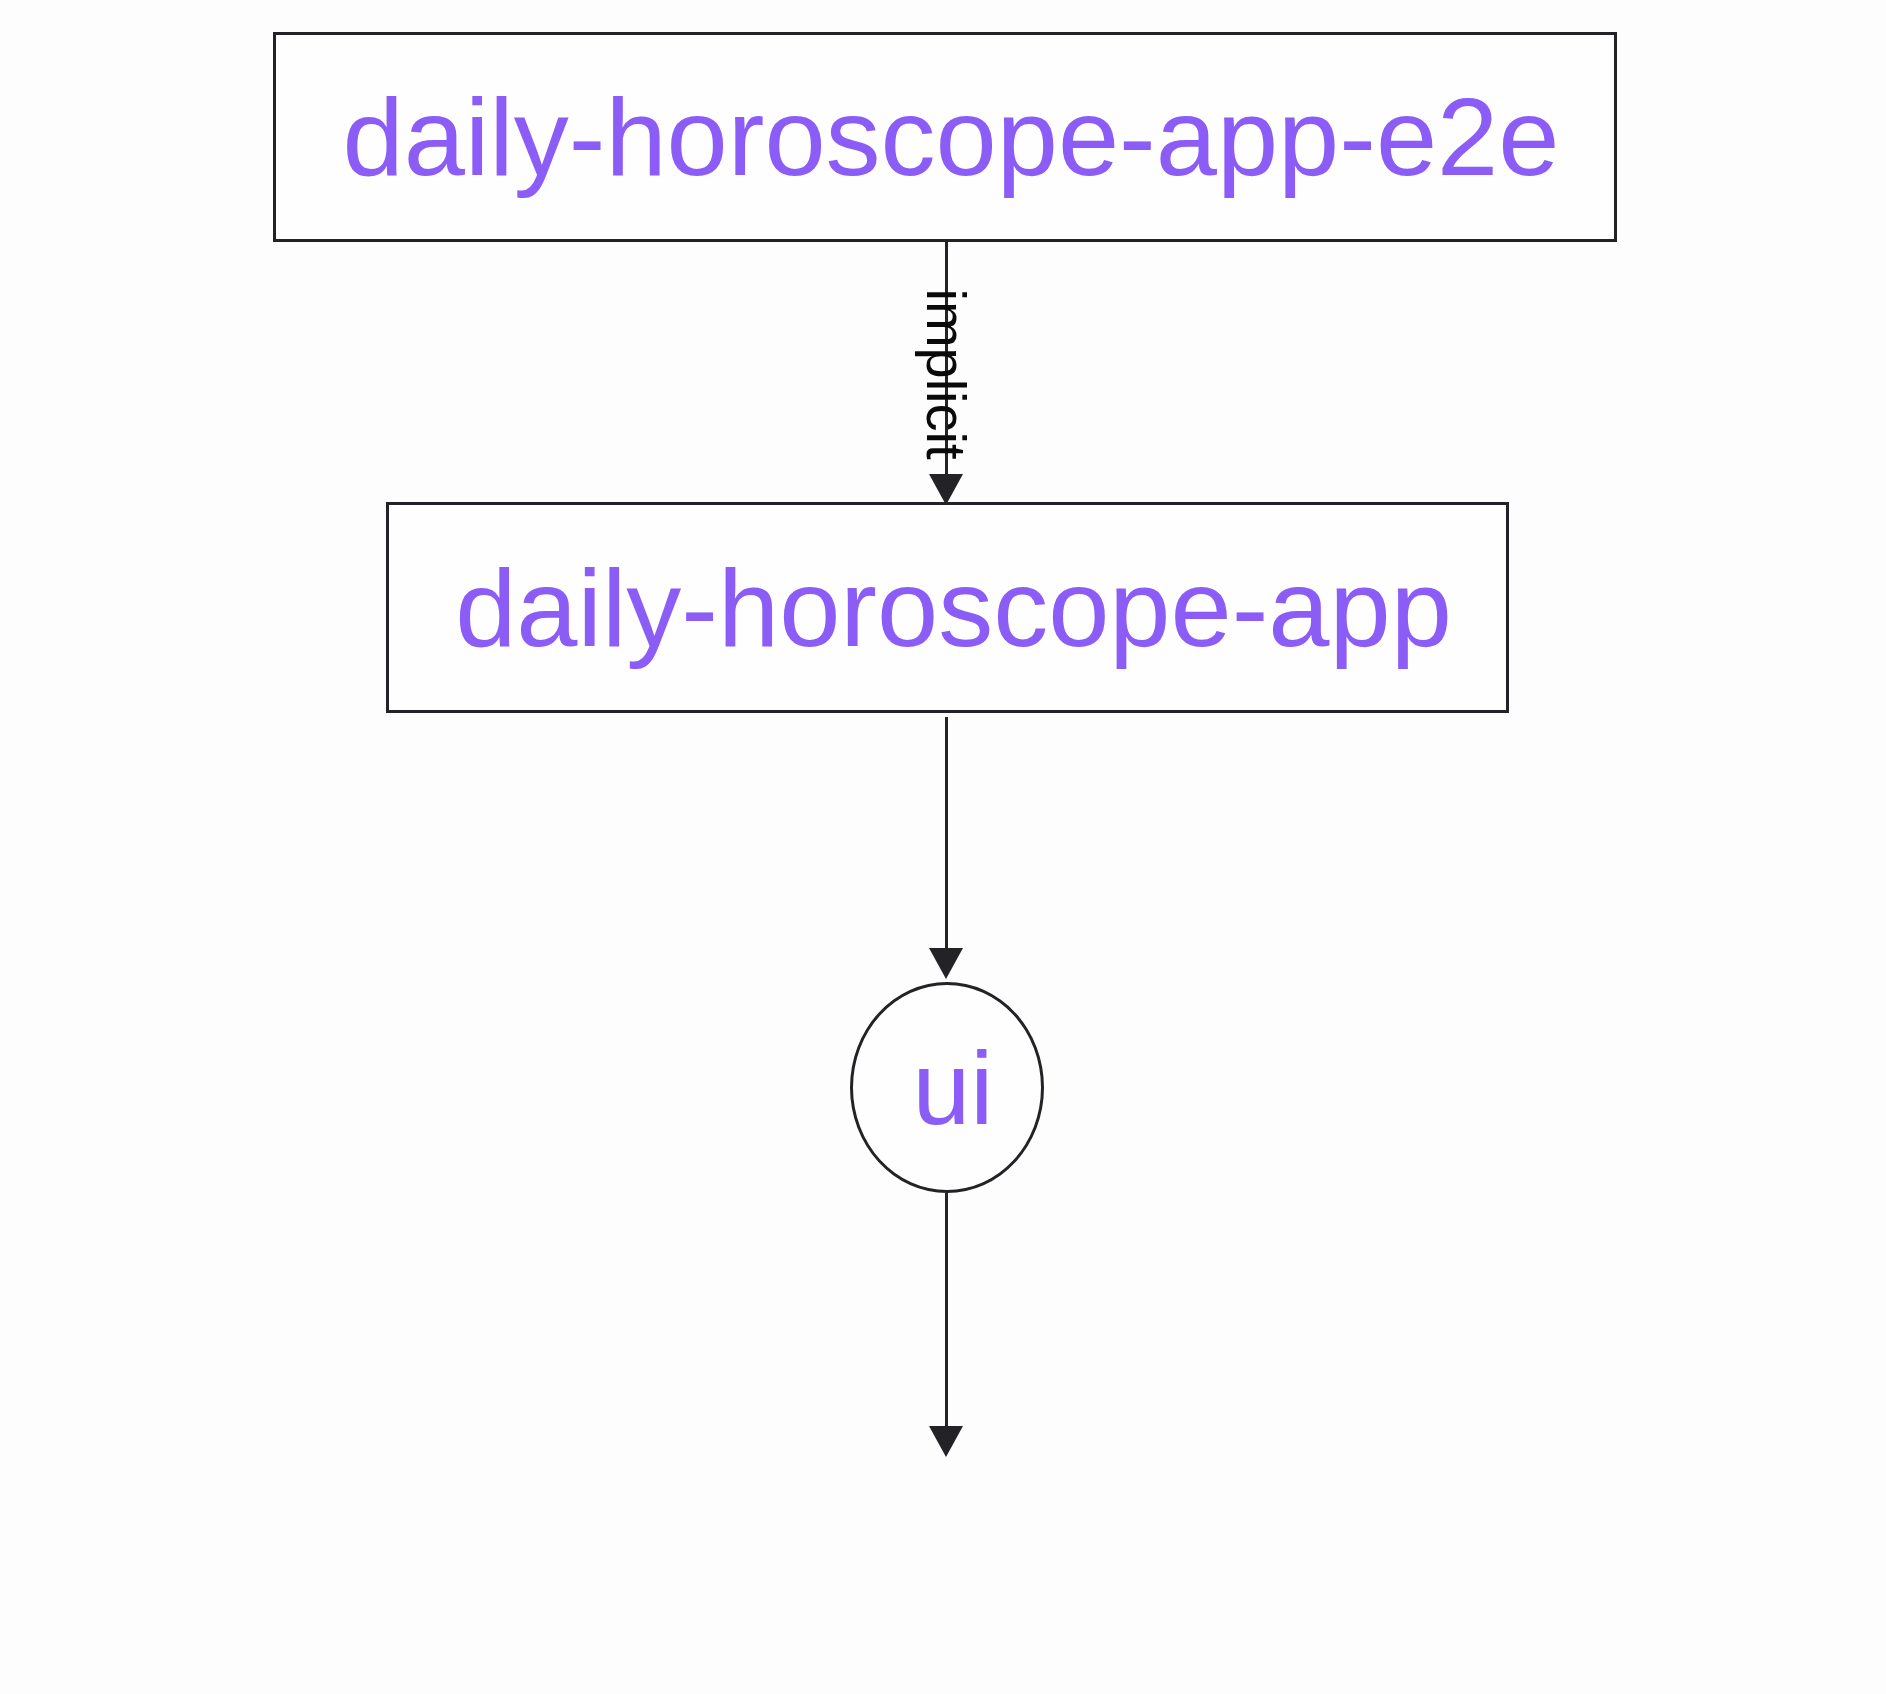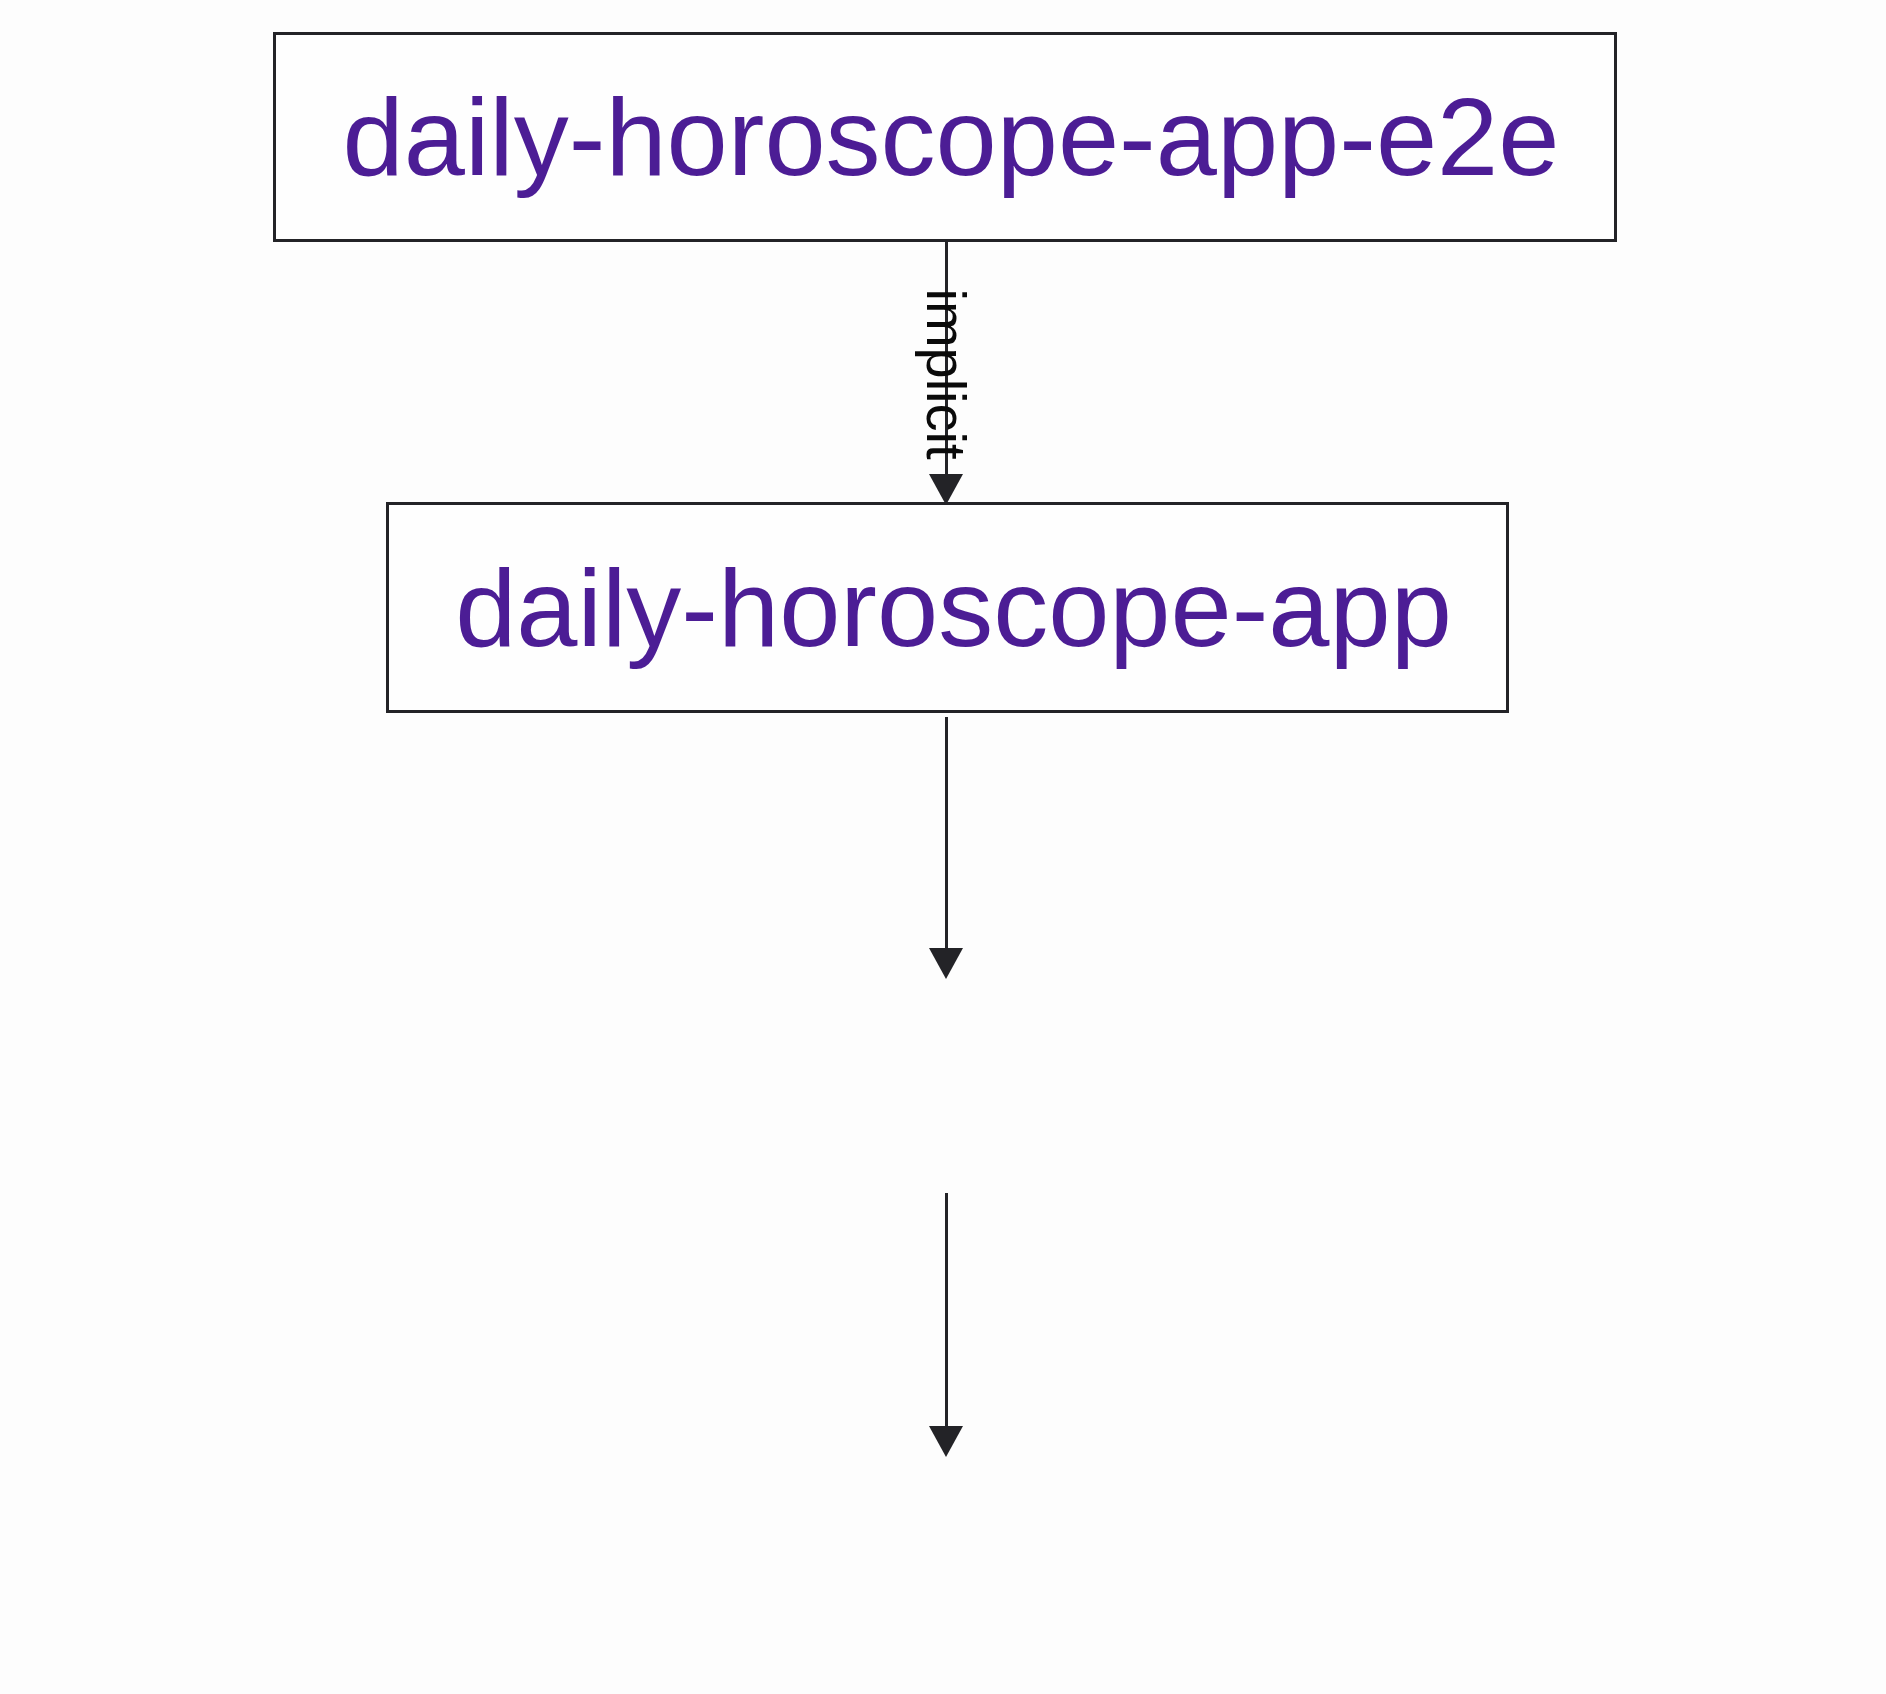--- a/index.html
+++ b/index.html
@@ -22,21 +22,21 @@
     border: 3px solid #232327;
     background: #fefefe;
     display: flex;
     align-items: center;
     justify-content: center;
   }
   .node .node-label {
     font-size: 110px;
     line-height: 1;
     white-space: nowrap;
-    color: #4c1d95;
+    color: #8b5cf6;
     margin-left: 12px;
   }
   .node.ellipse {
     border-radius: 50%;
   }
   .node.ellipse .node-label {
     font-size: 104px;
   }
   
   .node-e2e    { left: 273px;  top: 32px;   width: 1344px; height: 210px; }
@@ -88,18 +88,21 @@
   <div class="edge-label">implicit</div>
   <div class="arrowhead head1"></div>
 
   <div class="node rect node-app">
     <span class="node-label">daily-horoscope-app</span>
   </div>
 
   <div class="edge-line edge2-line"></div>
   <div class="arrowhead head2"></div>
 
+  <div class="node ellipse node-ui">
+    <span class="node-label">ui</span>
+  </div>
 
   <div class="edge-line edge3-line"></div>
   <div class="arrowhead head3"></div>
 
 
 </div>
 
 </body></html>

